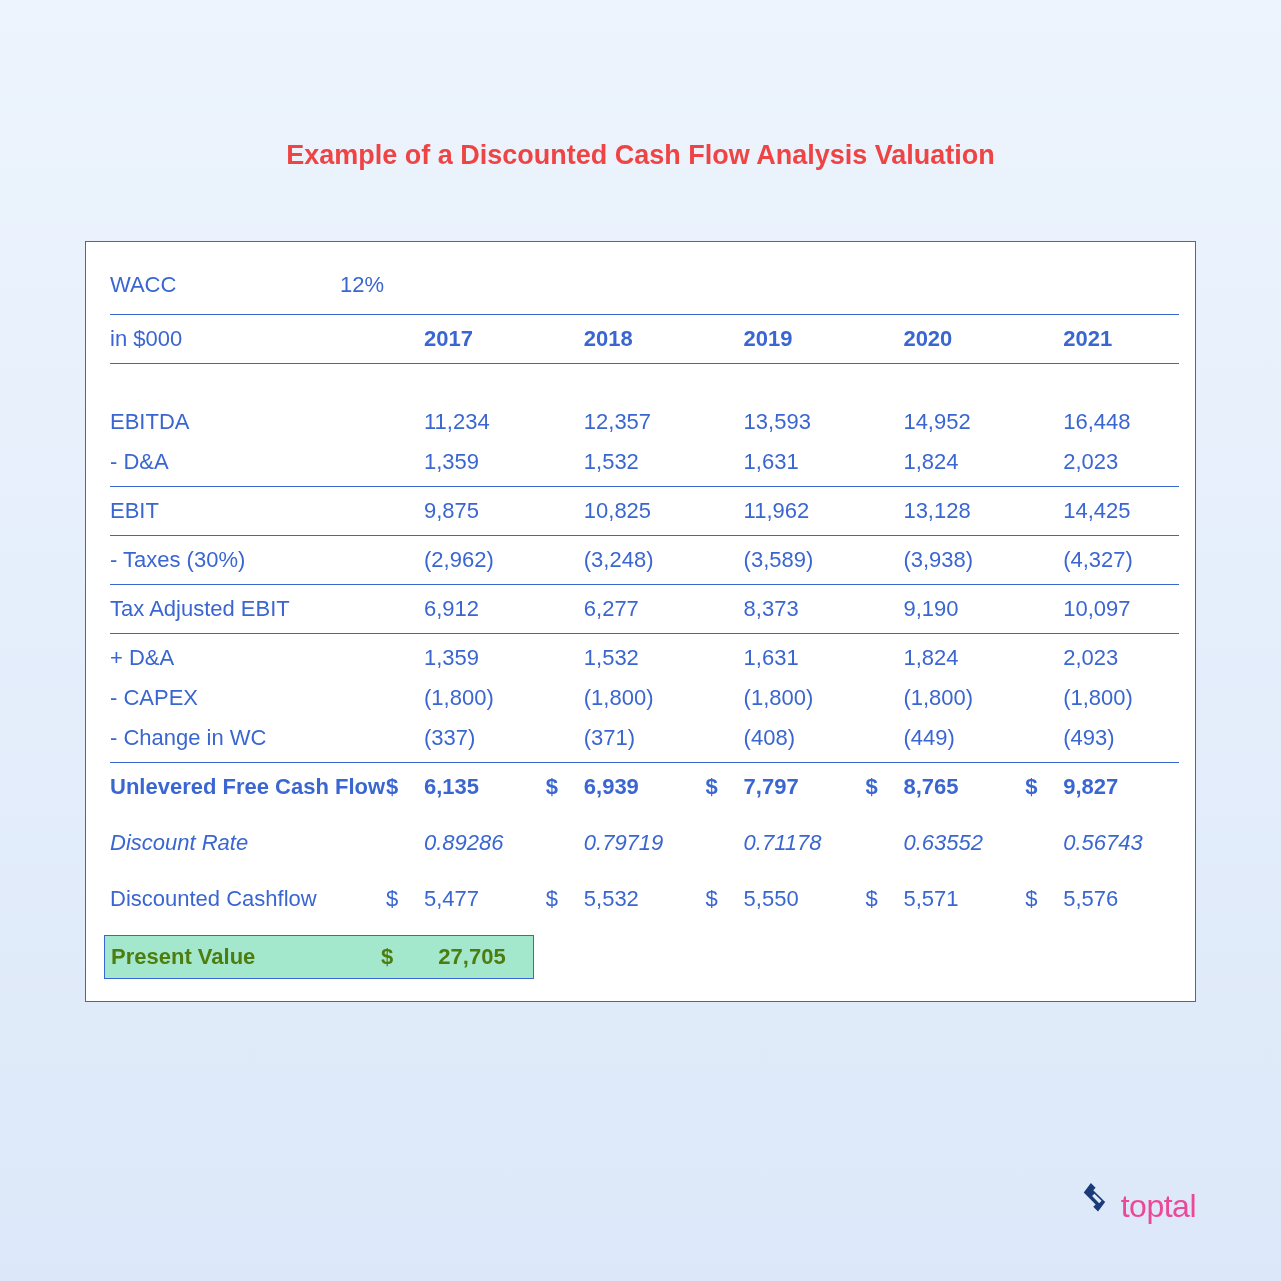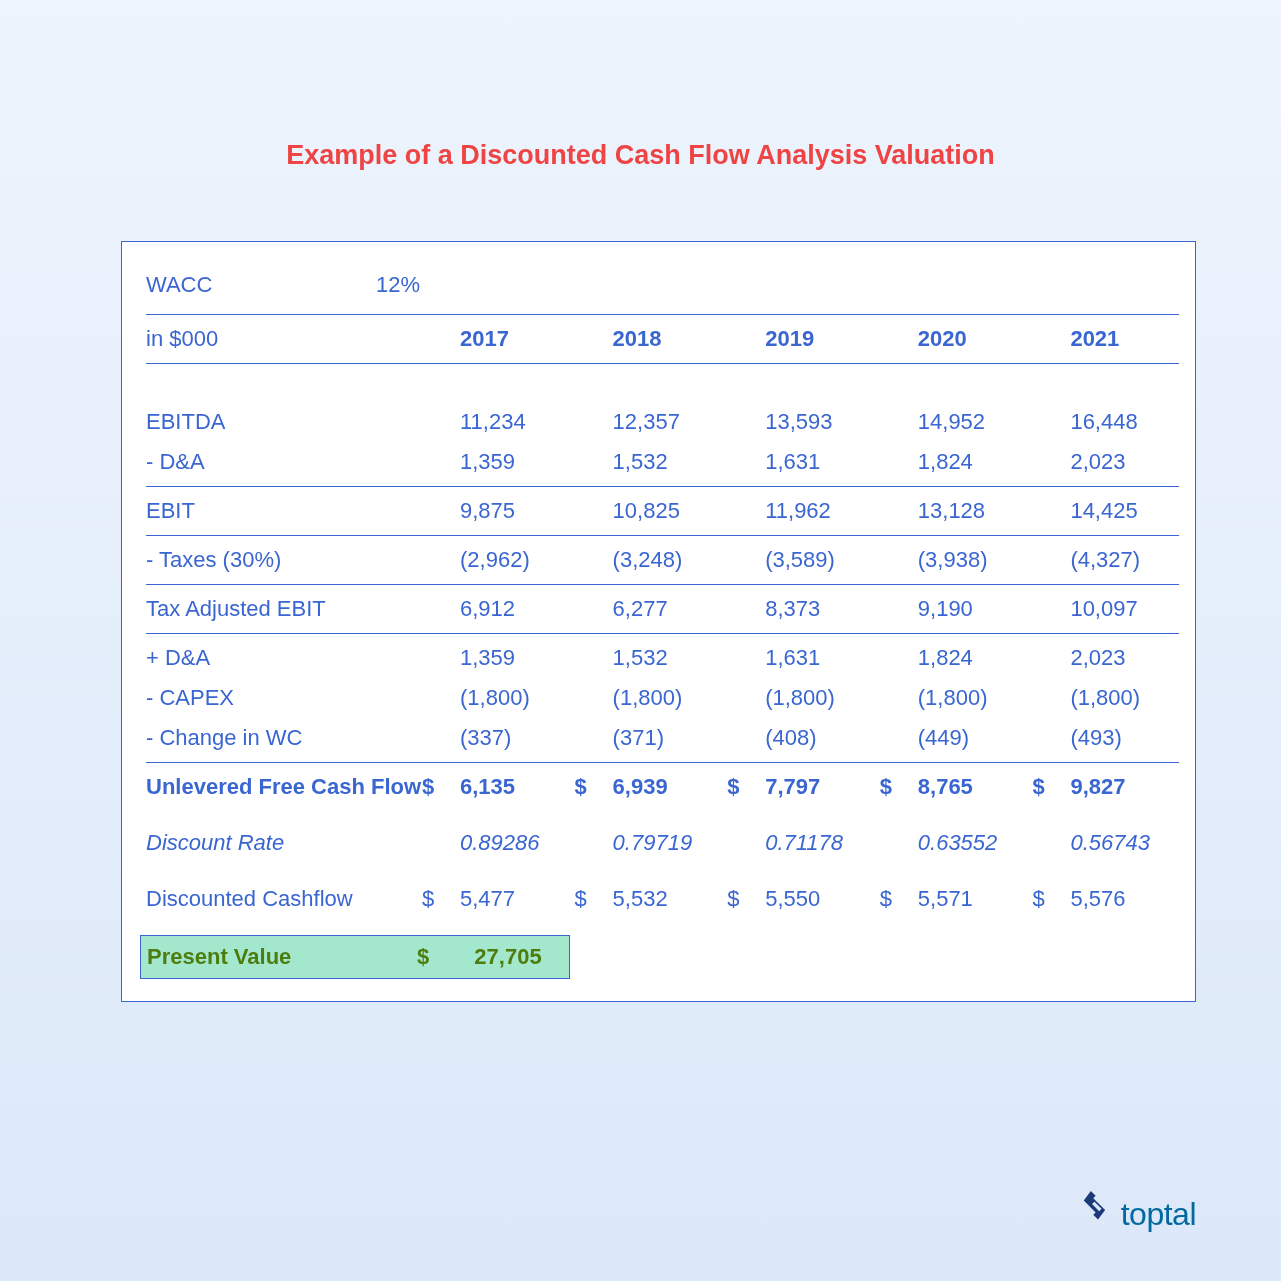--- a/index.html
+++ b/index.html
@@ -19,21 +19,20 @@
     text-align: center;
     color: #ef4444;
     font-size: 27px;
     font-weight: 600;
     margin-bottom: 70px;
   }
   .panel {
     background: #ffffff;
     border: 1.5px solid #3a66d1;
     padding: 22px 16px 22px 24px;
-    margin-left: 36px;
   }
   .row {
     display: grid;
     grid-template-columns: 270px 44px 1fr 44px 1fr 44px 1fr 44px 1fr 44px 1fr;
     align-items: center;
     color: #3a66d1;
     font-size: 22px;
     min-height: 40px;
   }
   .row .lbl { text-align: left; white-space: nowrap; }
@@ -66,26 +65,26 @@
     display: grid;
     grid-template-columns: 270px 44px 1fr;
     align-items: center;
     color: #4d7c0f;
     font-size: 22px;
     font-weight: 700;
   }
   .pv-row .val { text-align: center; padding-right: 8px; }
   .logo {
     position: absolute;
-    bottom: 44px;
+    bottom: 52px;
     right: 85px;
     display: flex;
     align-items: center;
     gap: 8px;
-    color: #0369a1;
+    color: #ec4899;
     font-size: 32px;
     font-weight: 500;
     letter-spacing: -0.5px;
   }
   .logo svg { width: 30px; height: 38px; }
 </style>
 </head>
 <body>
 
 <div class="title">Example of a Discounted Cash Flow Analysis Valuation</div>

